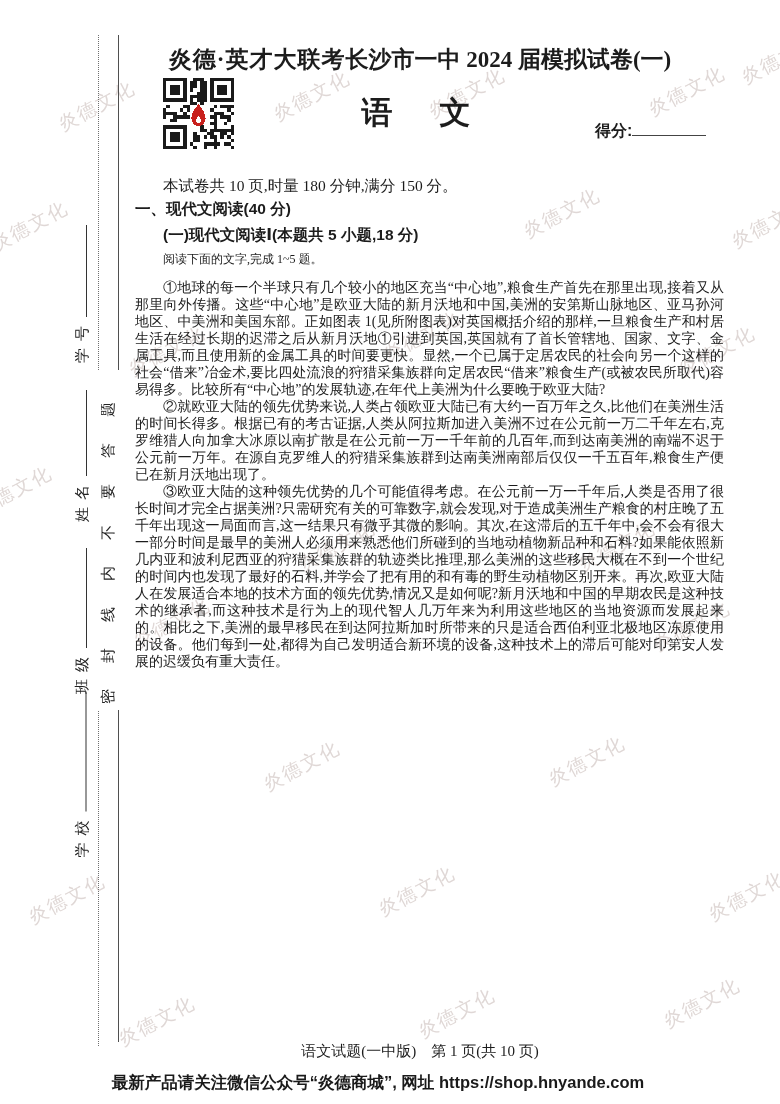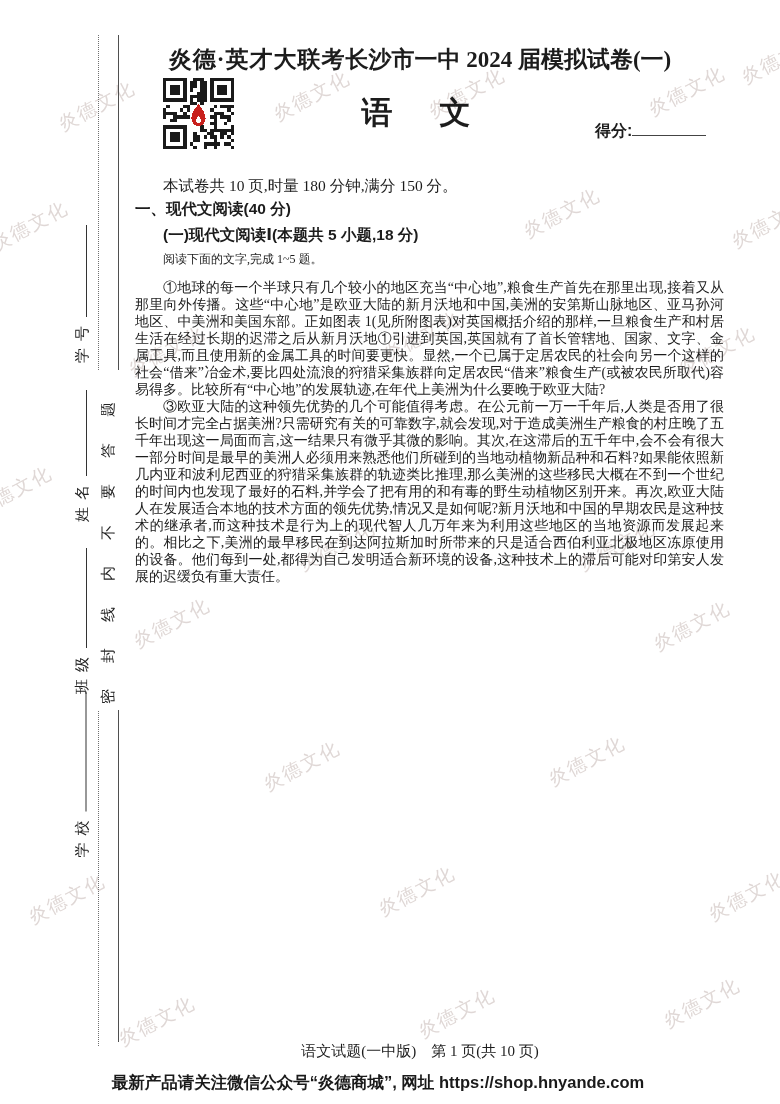--- a/index.html
+++ b/index.html
@@ -313,19 +313,20 @@
   <span>得分:</span><span class="sline"></span>
 </div>
 
 <div class="abs intro">本试卷共 10 页,时量 180 分钟,满分 150 分。</div>
 <div class="abs h1">一、现代文阅读(40 分)</div>
 <div class="abs h2">(一)现代文阅读Ⅰ(本题共 5 小题,18 分)</div>
 <div class="abs inst">阅读下面的文字,完成 1~5 题。</div>
 
 <div class="abs passage">
   <p>①地球的每一个半球只有几个较小的地区充当“中心地”,粮食生产首先在那里出现,接着又从那里向外传播。这些“中心地”是欧亚大陆的新月沃地和中国,美洲的安第斯山脉地区、亚马孙河地区、中美洲和美国东部。正如图表 1(见所附图表)对英国概括介绍的那样,一旦粮食生产和村居生活在经过长期的迟滞之后从新月沃地①引进到英国,英国就有了首长管辖地、国家、文字、金属工具,而且使用新的金属工具的时间要更快。显然,一个已属于定居农民的社会向另一个这样的社会“借来”冶金术,要比四处流浪的狩猎采集族群向定居农民“借来”粮食生产(或被农民所取代)容易得多。比较所有“中心地”的发展轨迹,在年代上美洲为什么要晚于欧亚大陆?</p>
+  <p>②就欧亚大陆的领先优势来说,人类占领欧亚大陆已有大约一百万年之久,比他们在美洲生活的时间长得多。根据已有的考古证据,人类从阿拉斯加进入美洲不过在公元前一万二千年左右,克罗维猎人向加拿大冰原以南扩散是在公元前一万一千年前的几百年,而到达南美洲的南端不迟于公元前一万年。在源自克罗维人的狩猎采集族群到达南美洲南部后仅仅一千五百年,粮食生产便已在新月沃地出现了。</p>
   <p>③欧亚大陆的这种领先优势的几个可能值得考虑。在公元前一万一千年后,人类是否用了很长时间才完全占据美洲?只需研究有关的可靠数字,就会发现,对于造成美洲生产粮食的村庄晚了五千年出现这一局面而言,这一结果只有微乎其微的影响。其次,在这滞后的五千年中,会不会有很大一部分时间是最早的美洲人必须用来熟悉他们所碰到的当地动植物新品种和石料?如果能依照新几内亚和波利尼西亚的狩猎采集族群的轨迹类比推理,那么美洲的这些移民大概在不到一个世纪的时间内也发现了最好的石料,并学会了把有用的和有毒的野生动植物区别开来。再次,欧亚大陆人在发展适合本地的技术方面的领先优势,情况又是如何呢?新月沃地和中国的早期农民是这种技术的继承者,而这种技术是行为上的现代智人几万年来为利用这些地区的当地资源而发展起来的。相比之下,美洲的最早移民在到达阿拉斯加时所带来的只是适合西伯利亚北极地区冻原使用的设备。他们每到一处,都得为自己发明适合新环境的设备,这种技术上的滞后可能对印第安人发展的迟缓负有重大责任。</p>
 </div>
 
 <div class="abs page-footer">
   <span>语文试题(一中版)</span>　<span>第 1 页(共 10 页)</span>
 </div>
 <div class="abs marketing">最新产品请关注微信公众号“炎德商城”, 网址 https://shop.hnyande.com</div>
 
 </body></html>

